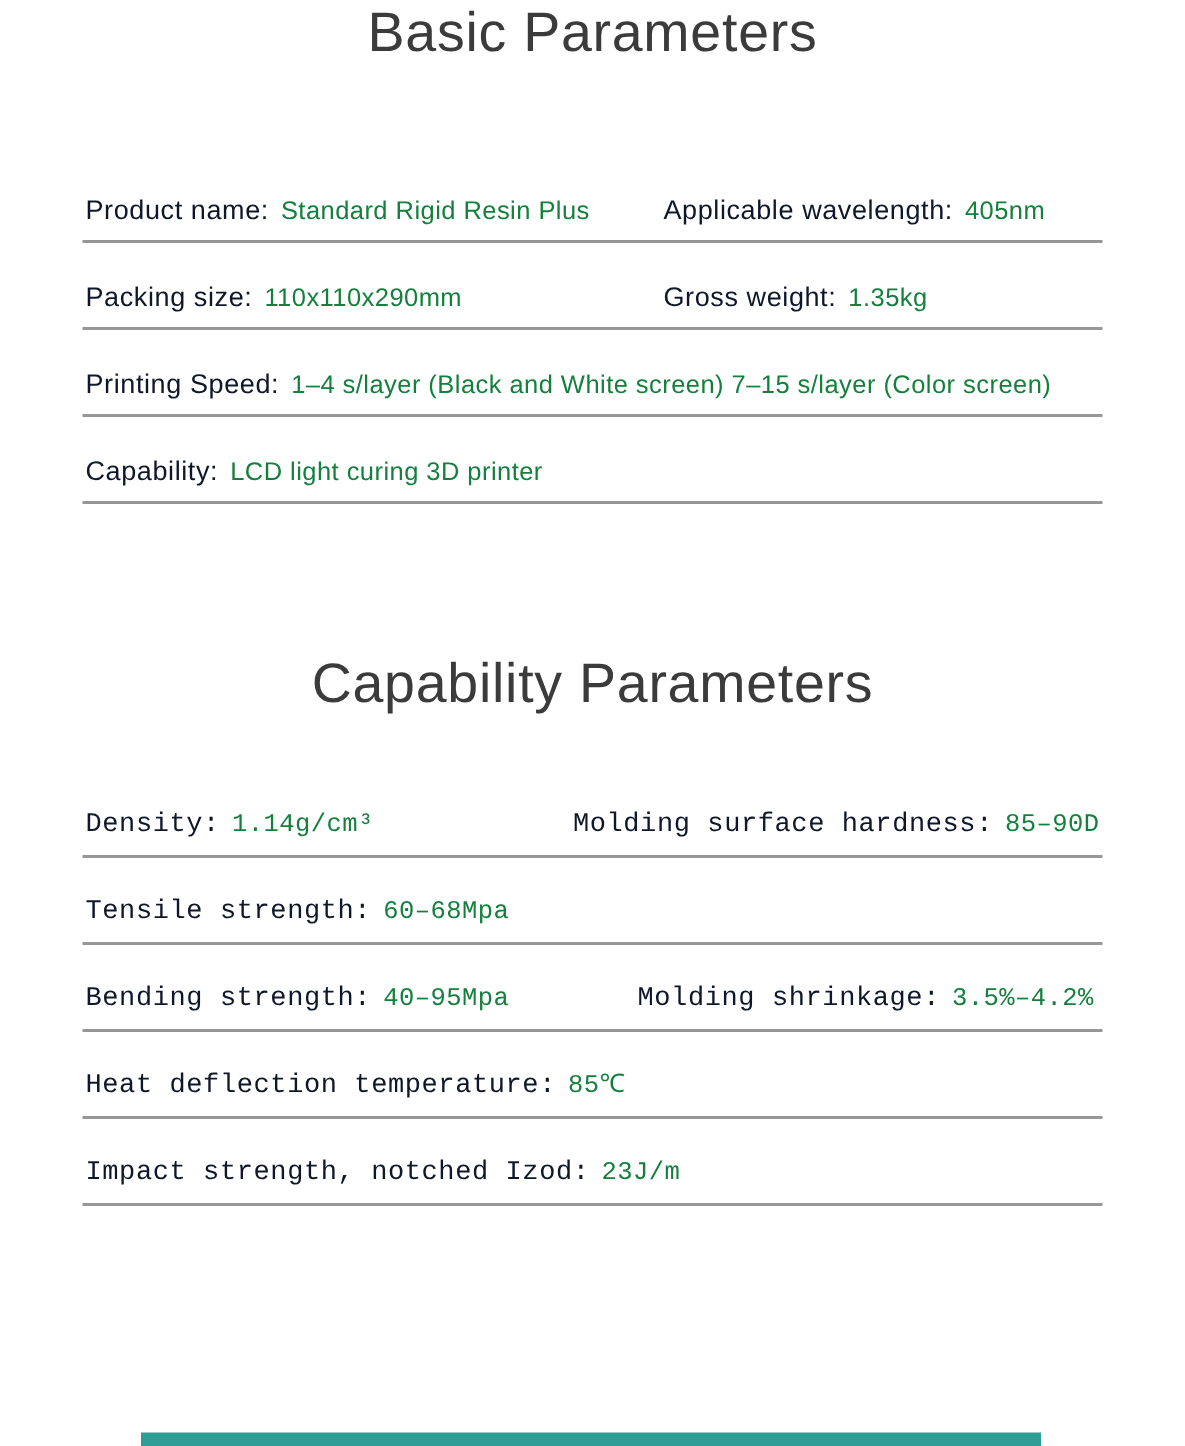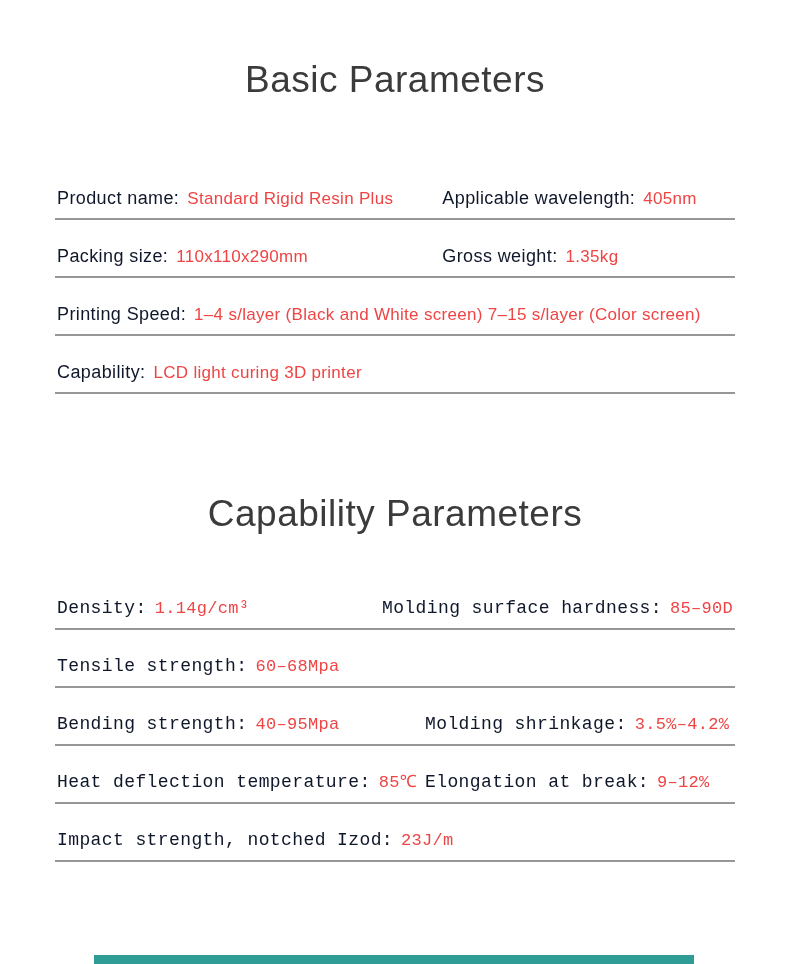--- a/index.html
+++ b/index.html
@@ -17,21 +17,21 @@
   }
   .section-title {
     margin: 0;
     text-align: center;
     font-size: 37px;
     line-height: 44px;
     font-weight: 500;
     color: #3b3b3b;
     letter-spacing: 0.5px;
   }
-  .title-basic { padding-top: 58px; }
+  .title-basic { }
   .title-capability { padding-top: 98px; }
 
   .rows {
     margin: 0 55px;
   }
   .rows-basic { margin-top: 60px; }
   .rows-capability { margin-top: 36px; font-family: Liberation Mono, monospace; }
 
   .row {
     display: flex;
@@ -50,21 +50,21 @@
 
   .label {
     font-size: 18px;
     line-height: 21px;
     color: #0f172a;
     letter-spacing: 0.4px;
   }
   .value {
     font-size: 17px;
     line-height: 21px;
-    color: #ef4444;
+    color: #15803d;
     letter-spacing: 0.3px;
     margin-left: 8px;
   }
 
   .accent-bar {
     position: absolute;
     bottom: 0;
     left: 94px;
     width: 600px;
     height: 9px;
@@ -137,23 +137,20 @@
       </div>
       <div class="cell cell-indent">
         <span class="label">Molding shrinkage:</span><span class="value">3.5%–4.2%</span>
       </div>
     </div>
 
     <div class="row">
       <div class="cell cell-left-cap">
         <span class="label">Heat deflection temperature:</span><span class="value">85℃</span>
       </div>
-      <div class="cell cell-indent">
-        <span class="label">Elongation at break:</span><span class="value">9–12%</span>
-      </div>
     </div>
 
     <div class="row">
       <div class="cell cell-full">
         <span class="label">Impact strength, notched Izod:</span><span class="value">23J/m</span>
       </div>
     </div>
 
   </div>
 

